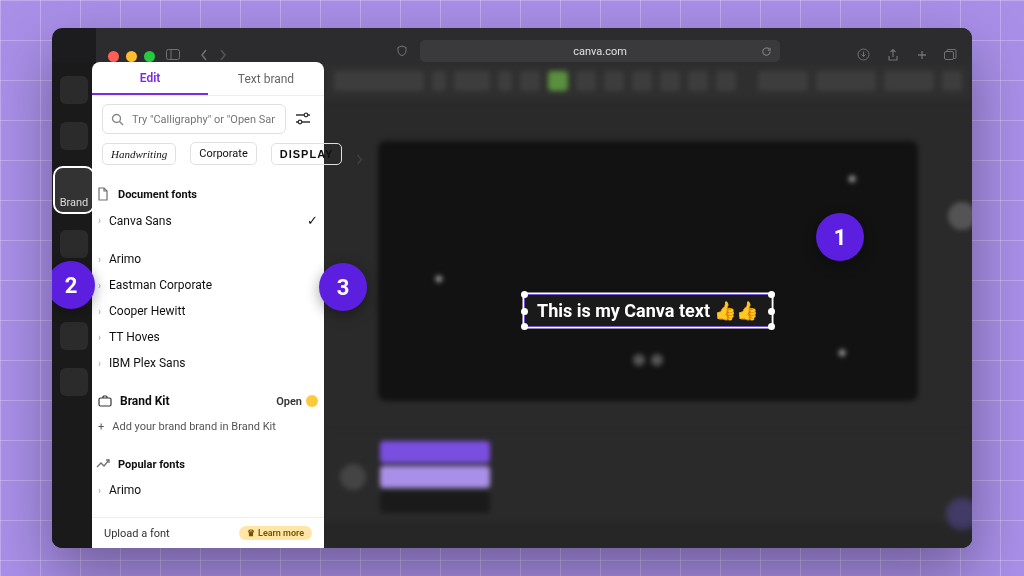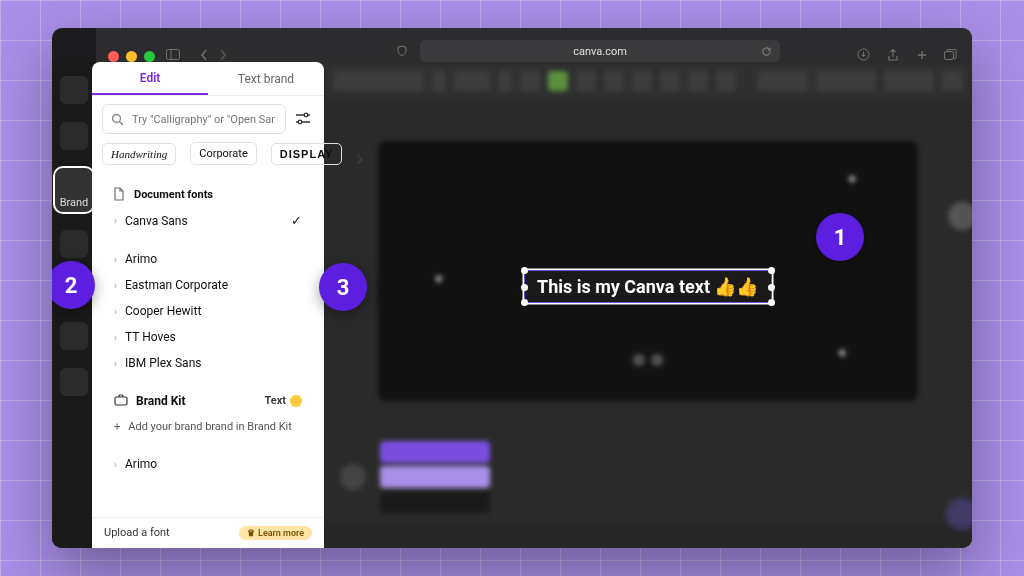--- a/index.html
+++ b/index.html
@@ -86,36 +86,36 @@
     flex:1;height:30px;border:1px solid var(--chip-border);border-radius:6px;
     display:flex;align-items:center;padding:0 8px;gap:6px;color:#999;font-size:11px;
   }
   .search-box input{border:none;outline:none;flex:1;font-size:11px;color:#333;background:transparent;}
   .sliders-icon{width:22px;height:22px;display:flex;align-items:center;justify-content:center;}
   .chips{display:flex;gap:14px;padding:0 10px 10px;align-items:flex-end;}
   .chip{border:1px solid var(--chip-border);border-radius:5px;padding:4px 8px;font-size:11px;white-space:nowrap;}
   .chip.hand{font-family:"Brush Script MT",cursive;font-style:italic;}
   .chip.disp{font-family:Liberation Sans, sans-serif;letter-spacing:1px;font-weight:700;}
   .chips .chev{margin-left:auto;opacity:.5;}
-  .section{padding:6px 20px;}
+  .section{padding:6px 4px;}
   .section-header{display:flex;align-items:center;gap:8px;font-size:11px;font-weight:700;margin:6px 0;}
   .section-header .sicon{width:14px;height:14px;opacity:.7;display:flex;align-items:center;justify-content:center;}
   .font-row{
     display:flex;align-items:center;gap:8px;font-size:12px;
     padding:6px 2px;cursor:pointer;border-radius:4px;
   }
   .font-row .chev{opacity:.4;font-size:10px;}
   .font-row .check{margin-left:auto;font-size:13px;}
-  .brandkit-row{display:flex;align-items:flex-start;gap:8px;font-size:12px;font-weight:700;padding:6px 2px;}
+  .brandkit-row{display:flex;align-items:center;gap:8px;font-size:12px;font-weight:700;padding:6px 2px;}
   .brandkit-row .edit{margin-left:auto;font-size:11px;font-weight:600;color:#333;display:flex;align-items:center;gap:4px;}
   .crown{width:12px;height:12px;border-radius:50%;background:#ffc93c;display:inline-block;}
   .add-row{display:flex;align-items:center;gap:8px;font-size:11px;color:#555;padding:6px 2px;}
   .panel-footer{
     margin-top:auto;border-top:1px solid #eee;
-    display:flex;padding:8px 12px;font-size:11px;color:#333;
+    display:flex;align-items:center;padding:8px 12px;font-size:11px;color:#333;
   }
   .learn-pill{
     margin-left:auto;background:#ffe6a7;color:#7a5200;
     border-radius:10px;padding:2px 8px;font-size:9px;font-weight:600;
     display:flex;align-items:center;gap:3px;
   }
   
   .stage{
     flex:1;position:relative;
     display:flex;flex-direction:column;
@@ -316,31 +316,40 @@
       <div class="section">
         <div class="brandkit-row">
           <span class="sicon">
             <svg width="14" height="12" viewBox="0 0 14 12">
                 <rect x="1" y="3" width="12" height="8" rx="1.5" fill="none" stroke="#333" stroke-width="1.2"></rect>
                 <path d="M5 3V2a1 1 0 011-1h2a1 1 0 011 1v1" fill="none" stroke="#333" stroke-width="1.2"></path>
               </svg>
           </span>
           <span>Brand Kit</span>
           <span class="edit">
-            <span>Text</span>
+            <span>Open</span>
             <span class="crown"></span>
           </span>
         </div>
         <div class="add-row">
           <span>+</span>
           <span>Add your brand brand in Brand Kit</span>
         </div>
       </div>
 
       <div class="section">
+        <div class="section-header">
+          <span class="sicon">
+            <svg width="14" height="10" viewBox="0 0 14 10">
+                <path d="M1 8l4-4 3 3 5-6" fill="none" stroke="#333" stroke-width="1.3"></path>
+                <path d="M10 1h3v3" fill="none" stroke="#333" stroke-width="1.3"></path>
+              </svg>
+          </span>
+          <span>Popular fonts</span>
+        </div>
         <div class="font-row">
             <span class="chev">›</span>
             <span>Arimo</span>
           </div>
       </div>
 
       <div class="panel-footer">
         <span>Upload a font</span>
         <span class="learn-pill">
           <span>♛</span>
@@ -386,21 +395,21 @@
         <div class="play-btn"></div>
         <div class="thumb-stack">
           <div class="thumb" style="background:#7a4fe0"></div>
           <div class="thumb" style="background:#a98fe8"></div>
           <div class="thumb" style="background:#1a1a1a"></div>
         </div>
       </div>
       <div class="status-bar"></div>
     </div>
 
-    <div class="textbox-sharp" style="left:472px;top:208px">
+    <div class="textbox-sharp" style="left:472px;top:232px">
       <span>This is my Canva text 👍👍</span>
       <div class="handle" style="left:-4px;top:-4px"></div>
       <div class="handle" style="right:-4px;top:-4px"></div>
       <div class="handle" style="left:-4px;bottom:-4px"></div>
       <div class="handle" style="right:-4px;bottom:-4px"></div>
       <div class="handle" style="left:-4px;top:50%;margin-top:-3px"></div>
       <div class="handle" style="right:-4px;top:50%;margin-top:-3px"></div>
     </div>
 
   </div>

